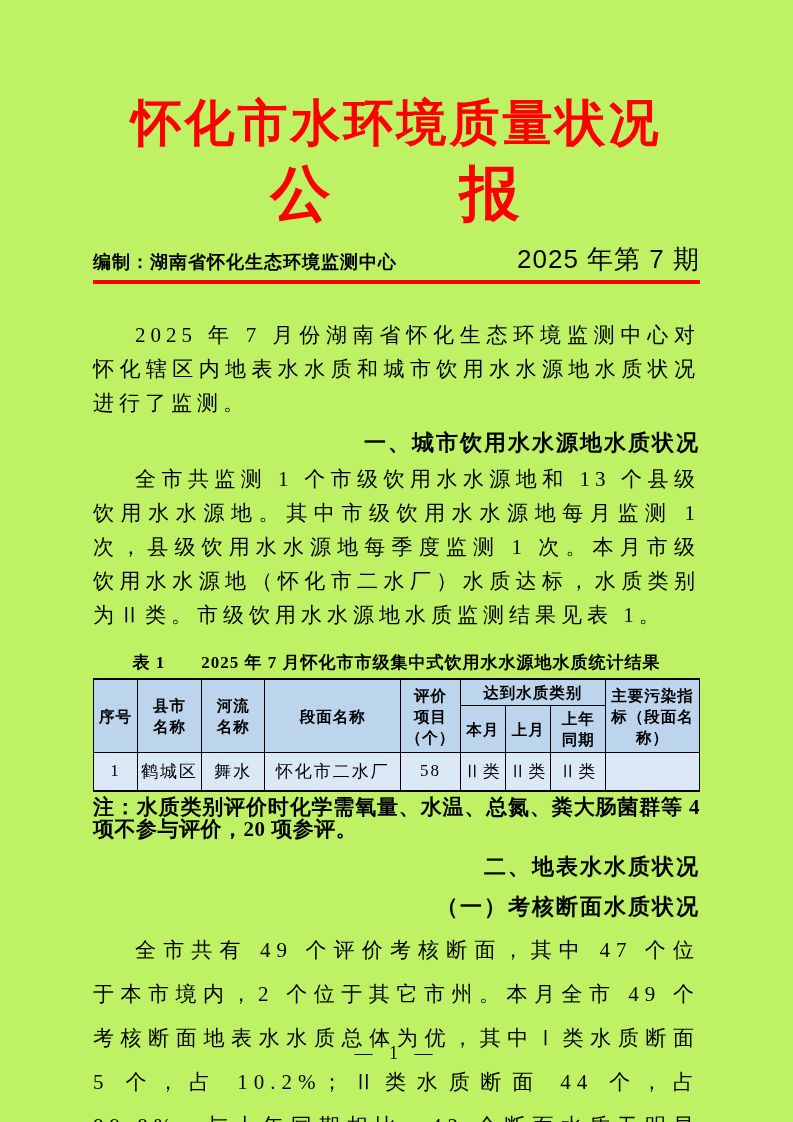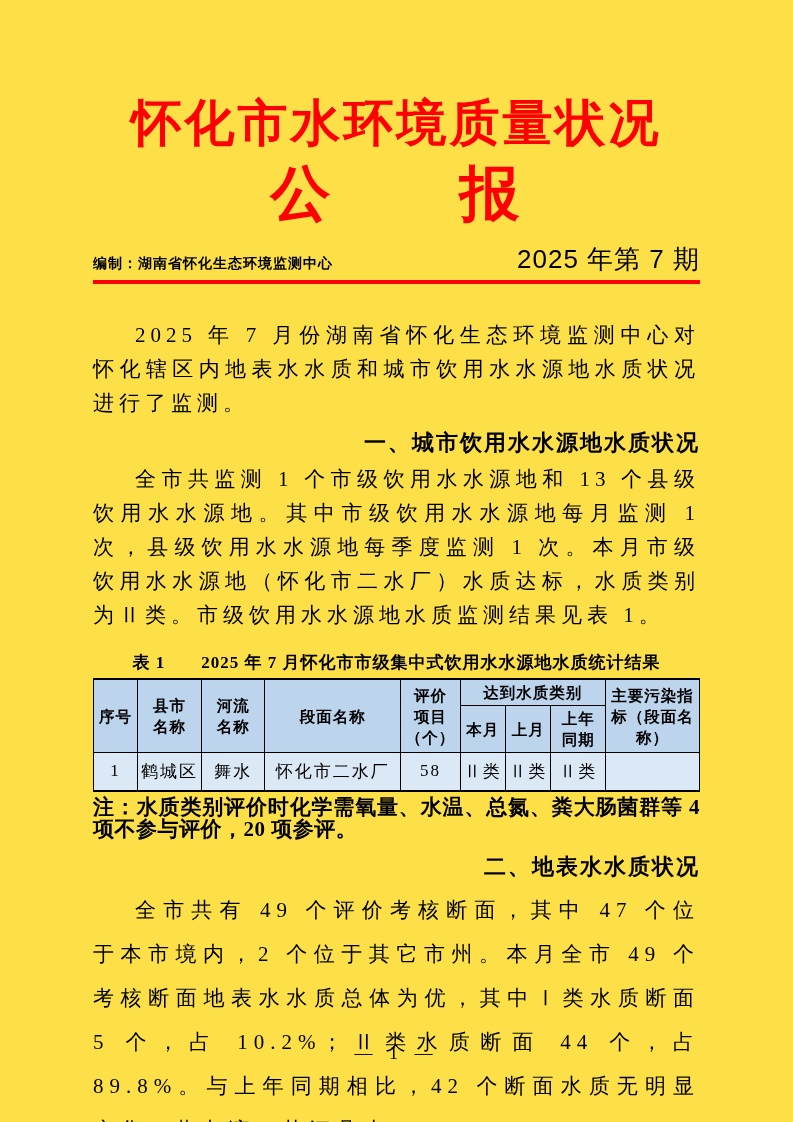--- a/index.html
+++ b/index.html
@@ -2,21 +2,21 @@
 <html lang="zh" style="--accent: #fe0000; --table-header-bg: #bcd5ec; --table-row-bg: #dbe8f5; --text: #000000;"><head>
 <meta charset="utf-8">
 <style>
   * { margin: 0; padding: 0; box-sizing: border-box; }
   html, body { background: #ffffff; }
   .page {
     position: relative;
     width: 793px;
     height: 1122px;
     margin: 0 auto;
-    background: #fde047;
+    background: #bef264;
     overflow: hidden;
     padding: 92px 93px 0 93px;
     font-family: "Liberation Serif", serif;
     color: var(--text, #000);
   }
   
   .title {
     text-align: center;
     color: var(--accent, #fe0000);
     font-family: "Liberation Sans", sans-serif;
@@ -34,21 +34,21 @@
   .masthead {
     display: flex;
     justify-content: space-between;
     align-items: baseline;
     margin-top: 20px;
     height: 30px;
   }
   .compiler {
     font-family: "Liberation Sans", sans-serif;
     font-weight: 700;
-    font-size: 14px;
+    font-size: 18px;
     letter-spacing: 1px;
   }
   .issue {
     font-family: Liberation Sans, sans-serif;
     font-size: 26px;
     letter-spacing: 1px;
   }
   .red-rule {
     margin-top: 8px;
     height: 4px;
@@ -206,20 +206,21 @@
           <td>Ⅱ类</td>
           <td></td>
         </tr>
       </tbody>
     </table>
 
     <p class="note">注：水质类别评价时化学需氧量、水温、总氮、粪大肠菌群等 4 项不参与评价，20 项参评。</p>
 
     <h2 class="heading heading-2">二、地表水水质状况</h2>
 
+    <h3 class="heading heading-3">（一）考核断面水质状况</h3>
 
     <p class="para para-loose">全市共有 49 个评价考核断面，其中 47 个位于本市境内，2 个位于其它市州。本月全市 49 个考核断面地表水水质总体为优，其中Ⅰ类水质断面 5 个，占 10.2%；Ⅱ类水质断面 44 个，占 89.8%。与上年同期相比，42 个断面水质无明显变化；萝卜湾、芷江县水</p>
 
   </div>
 
   <div class="footer">— 1 —</div>
 
 </div>
 
 </body></html>

